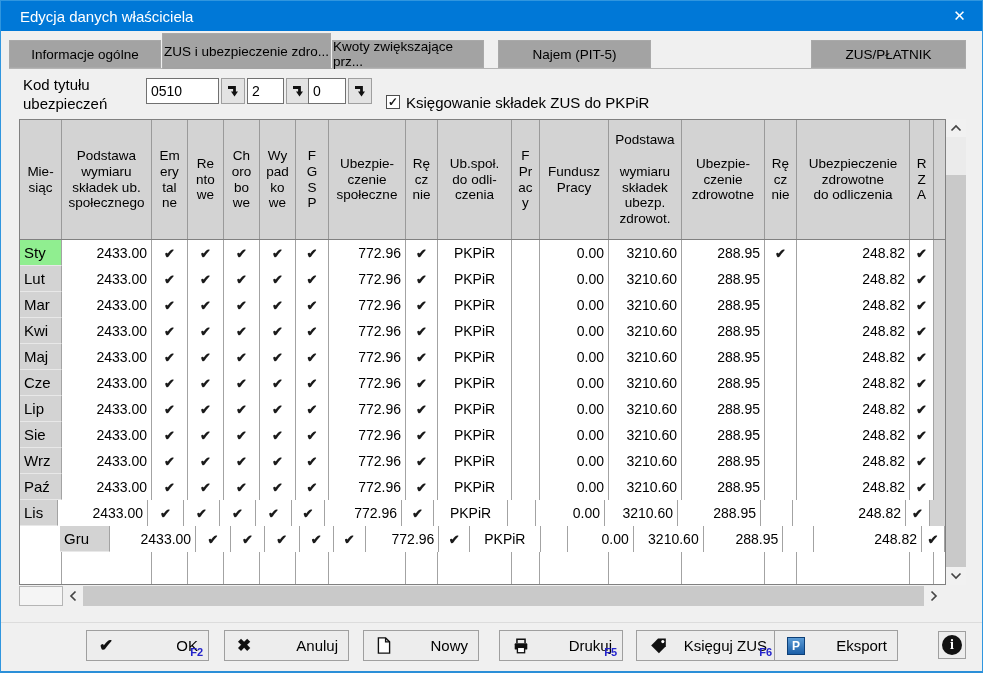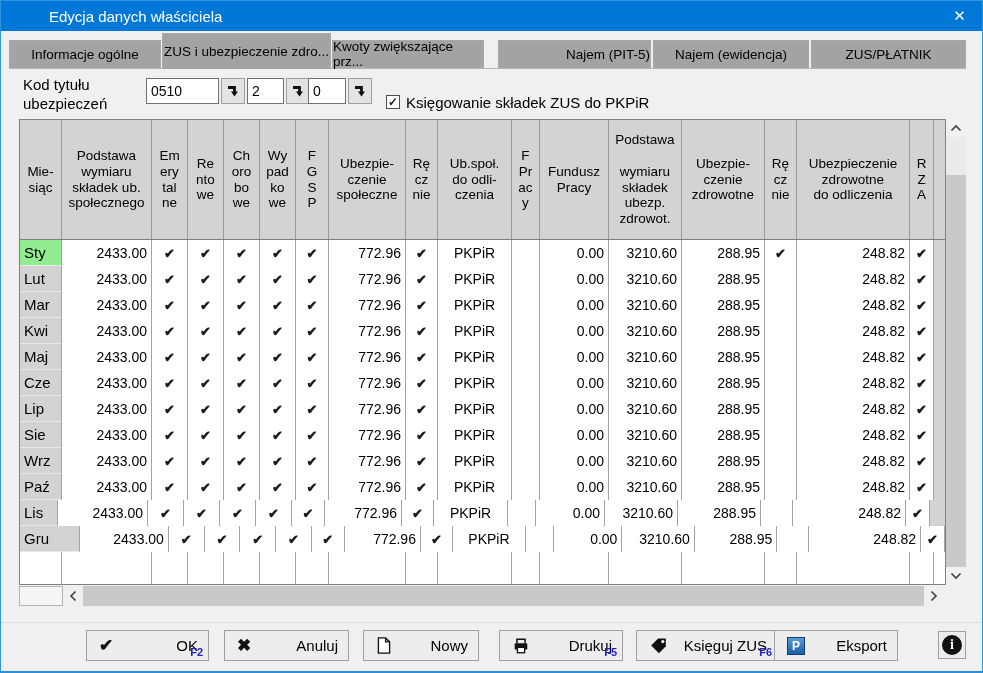--- a/index.html
+++ b/index.html
@@ -5,30 +5,30 @@
   * { margin:0; padding:0; }
   html,body { background:#cfcfcf; }
   .window{
     position:relative; width:983px; height:673px; box-sizing:border-box;
     background:#f0f0f0; overflow:hidden;
     border:1px solid #3096df; border-bottom:2px solid #2b8fd8;
     font-family:"Liberation Sans", sans-serif; color:#000;
   }
   
   .titlebar{position:absolute;top:0;left:0;right:0;height:30px;background:#0078d7;display:flex;align-items:center;}
-  .title{color:#fff;font-size:15px;padding-left:12px;margin-left:36px;}
+  .title{color:#fff;font-size:15px;padding-left:19px;}
   .closebtn{position:absolute;right:0;top:0;width:45px;height:30px;color:#fff;display:flex;align-items:center;justify-content:center;font-size:15px;cursor:pointer;}
   
   .tabline{position:absolute;left:8px;width:957px;top:67px;height:1px;background:#b5b5b5;}
   .tabbar{position:absolute;top:32px;left:8px;width:957px;height:36px;}
   .tab{position:absolute;box-sizing:border-box;height:28px;top:7px;border:1px solid #a9a9a9;background:#a3a3a3;
        display:flex;align-items:center;justify-content:center;font-size:13.5px;cursor:pointer;}
   .tab.active{top:0;height:36px;z-index:3;border-bottom:none;}
   .t1{left:0;width:152px;} .t2{left:153px;width:169px;} .t3{left:323px;width:152px;}
-  .t4{left:489px;width:153px;justify-content:flex-end;} .t5{left:644px;width:156px;} .t6{left:802px;width:155px;}
+  .t4{left:489px;width:153px;} .t5{left:644px;width:156px;} .t6{left:802px;width:155px;}
   
   .kod-label{position:absolute;left:22px;top:74px;font-size:15px;line-height:19px;white-space:pre-line;}
   .txtin{position:absolute;top:77px;height:26px;box-sizing:border-box;border:1px solid #707070;background:#fff;
          font-family:"Liberation Sans",sans-serif;font-size:14px;padding:0 4px;}
   .in1{left:145px;width:73px;} .in2{left:246px;width:37px;} .in3{left:307px;width:38px;}
   .spin{position:absolute;top:77px;width:24px;height:26px;box-sizing:border-box;background:#e3e3e3;border:1px solid #9f9f9f;
         display:flex;align-items:center;justify-content:center;cursor:pointer;}
   .a1{left:220px;} .a2{left:285px;} .a3{left:347px;}
   .cbrow{position:absolute;left:385px;height:16px;display:flex;align-items:center;cursor:pointer;}
   .cb1{top:75px;} .cb2{top:93px;}
@@ -98,23 +98,20 @@
       </div>
     <div class="tab t3">
         <span>Kwoty zwiększające prz...</span>
       </div>
     <div class="tab t2 active">
         <span>ZUS i ubezpieczenie zdro...</span>
       </div>
     <div class="tab t4">
         <span>Najem (PIT-5)</span>
       </div>
-    <div class="tab t5">
-        <span>Najem (ewidencja)</span>
-      </div>
     <div class="tab t6">
         <span>ZUS/PŁATNIK</span>
       </div>
   </div>
 
   <div class="kod-label">Kod tytułu
 ubezpieczeń</div>
   <input class="txtin in1" value="0510" style="">
   <div class="spin a1">
     <svg width="14" height="14" viewBox="0 0 14 14">
@@ -421,21 +418,21 @@
             <div class="td c-center check" style="width: 28px;"></div>
             <div class="td c-right" style="width: 69px;">0.00</div>
             <div class="td c-right" style="width: 73px;">3210.60</div>
             <div class="td c-right" style="width: 83px;">288.95</div>
             <div class="td c-center check" style="width: 32px;"></div>
             <div class="td c-right" style="width: 113px;">248.82</div>
             <div class="td c-center check" style="width: 24px;">✔</div>
             <div class="td rowfiller"></div>
           </div>
           <div class="tr">
-            <div class="td c-left month" style="width: 60px;">Gru</div>
+            <div class="td c-left month" style="width: 52px; margin-left: 40px;">Gru</div>
             <div class="td c-right" style="width: 90px;">2433.00</div>
             <div class="td c-center check" style="width: 36px;">✔</div>
             <div class="td c-center check" style="width: 36px;">✔</div>
             <div class="td c-center check" style="width: 36px;">✔</div>
             <div class="td c-center check" style="width: 36px;">✔</div>
             <div class="td c-center check" style="width: 33px;">✔</div>
             <div class="td c-right" style="width: 77px;">772.96</div>
             <div class="td c-center check" style="width: 32px;">✔</div>
             <div class="td c-center" style="width: 74px;">PKPiR</div>
             <div class="td c-center check" style="width: 28px;"></div>

